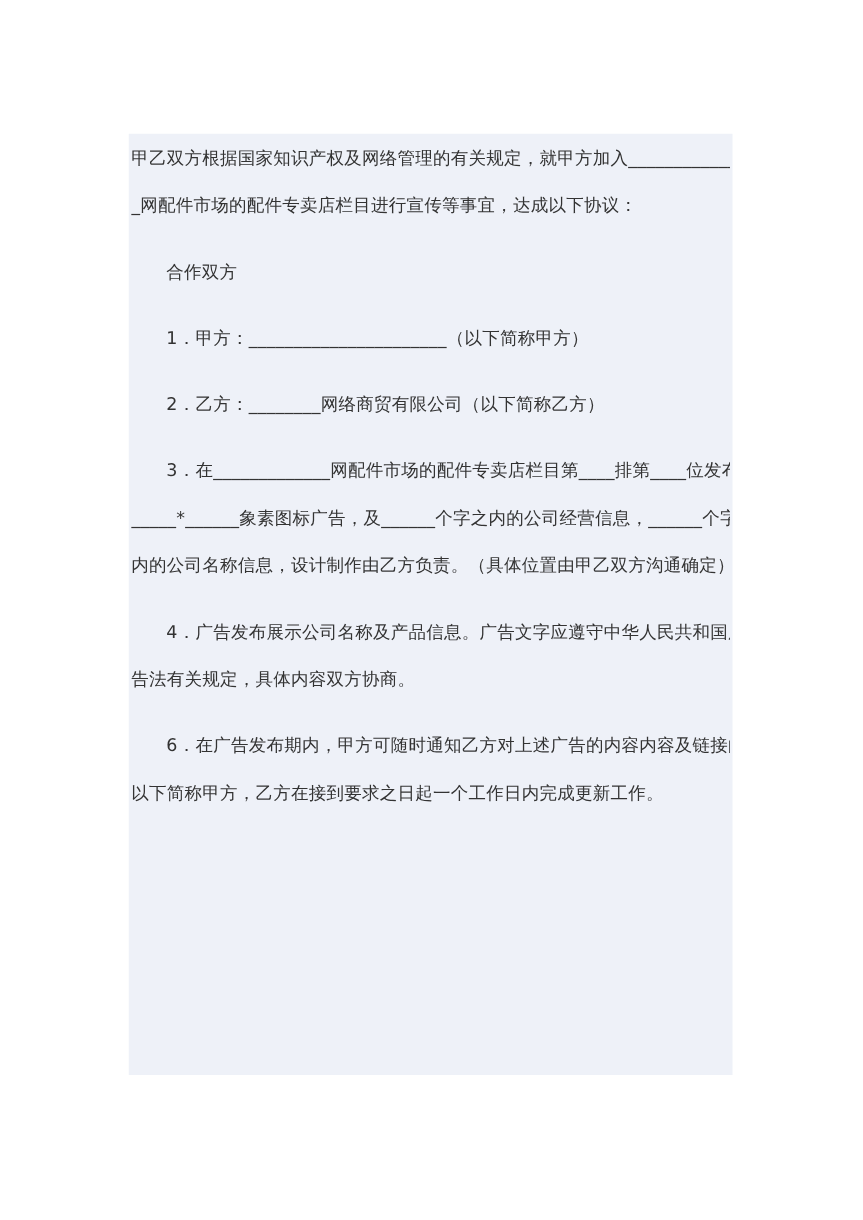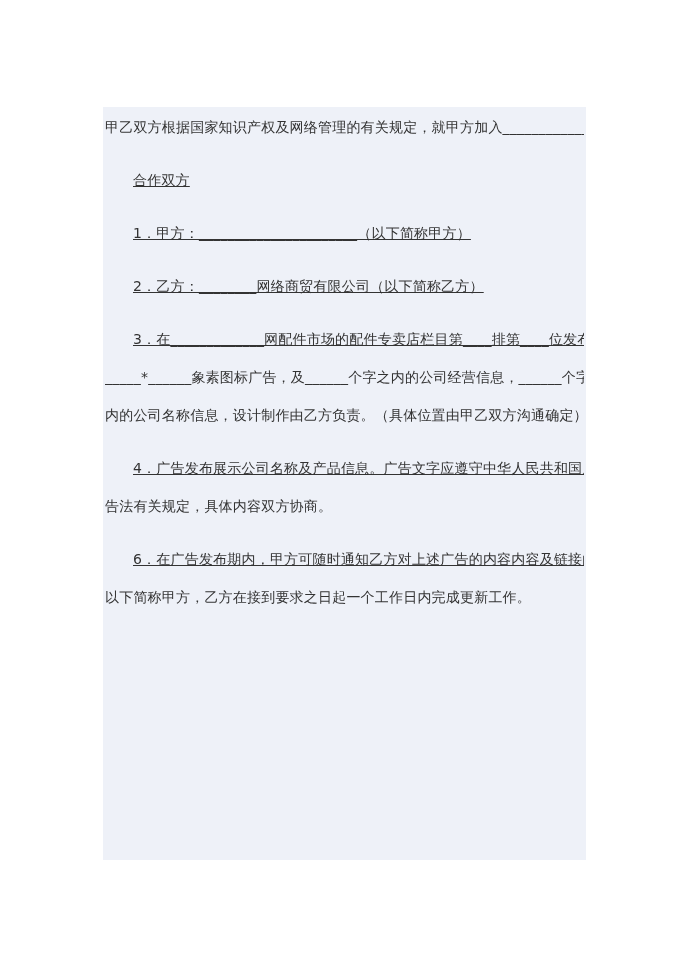--- a/index.html
+++ b/index.html
@@ -29,29 +29,30 @@
   .para:last-child{margin-bottom:0;}
   .line{
     height:38px;
     line-height:38px;
     font-size:14px;
     color:var(--text-color);
     white-space:nowrap;
     overflow:hidden;
     letter-spacing:0.2px;
   }
-  .line.indent{text-indent:28px;text-decoration:underline;}
+  .line.indent{text-indent:28px;}
 </style>
 </head>
 <body>
 
 <div class="doc-panel">
 
   <div class="para">
     <div class="line">甲乙双方根据国家知识产权及网络管理的有关规定，就甲方加入_____________</div>
+    <div class="line">_网配件市场的配件专卖店栏目进行宣传等事宜，达成以下协议：</div>
   </div>
 
   <div class="para">
     <div class="line indent">合作双方</div>
   </div>
 
   <div class="para">
     <div class="line indent">1．甲方：______________________（以下简称甲方）</div>
   </div>
 

